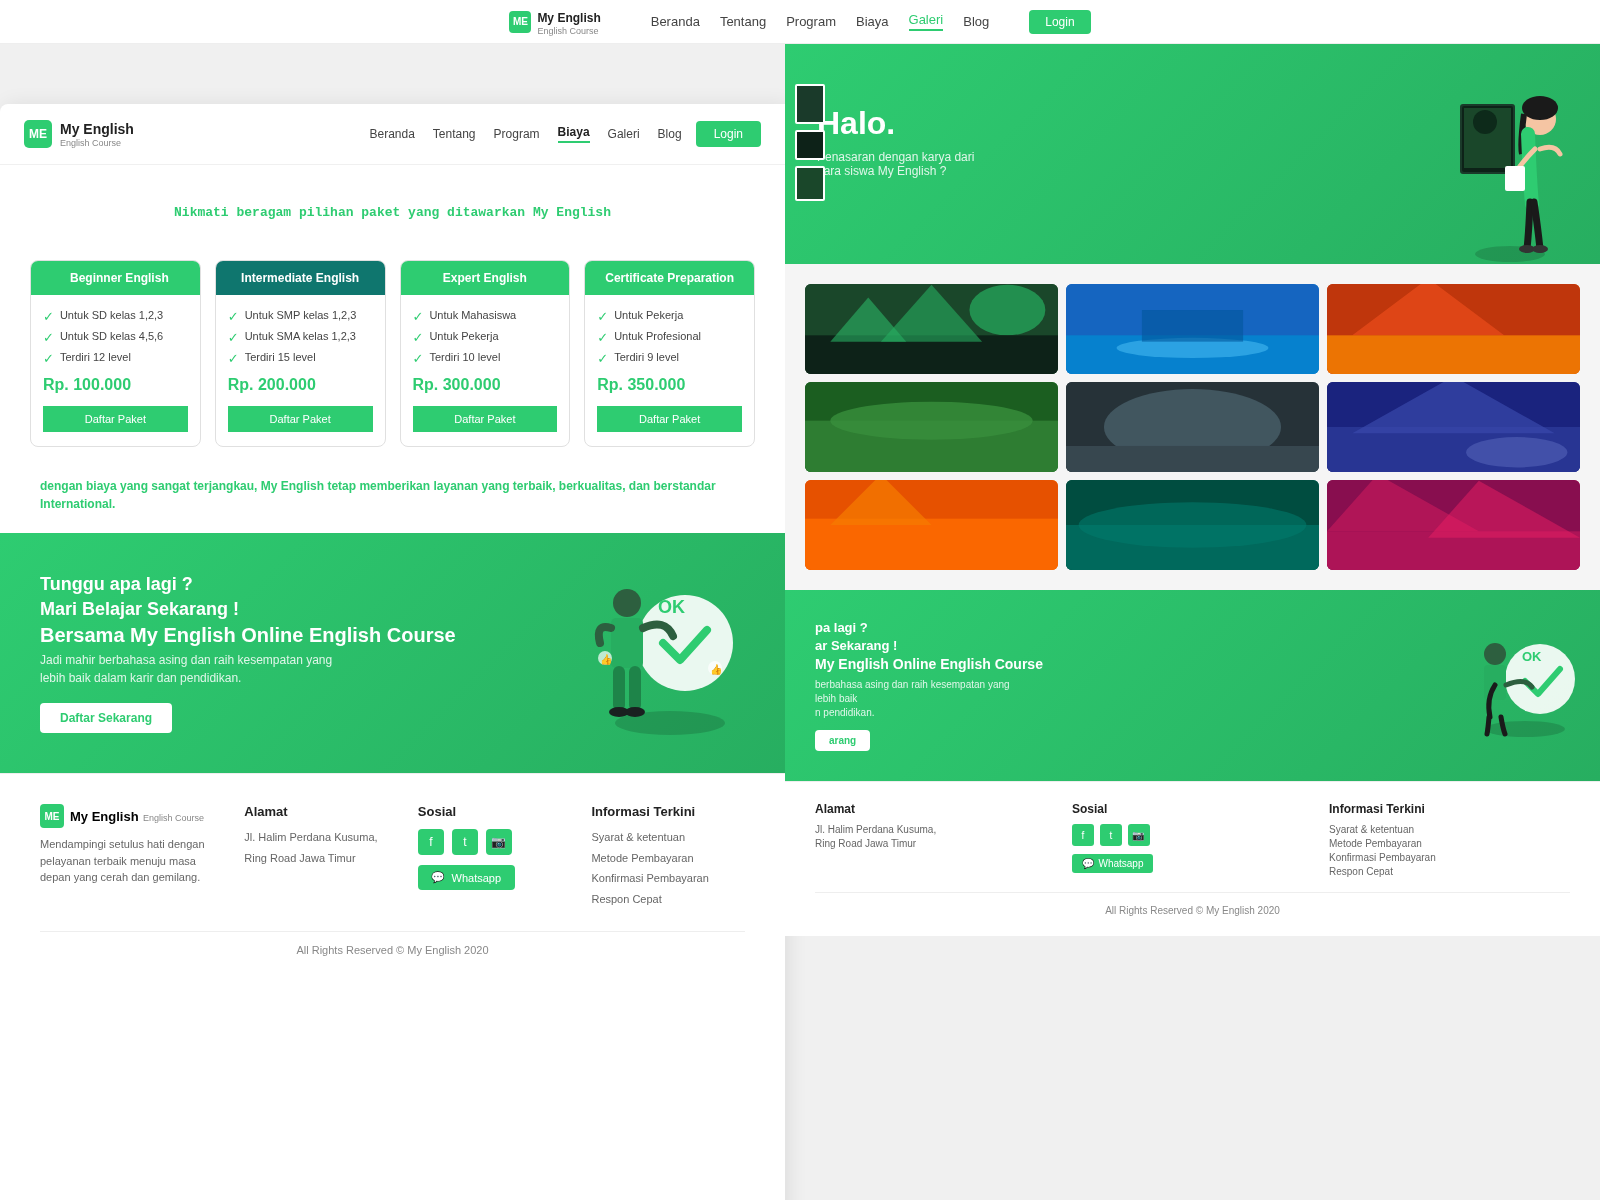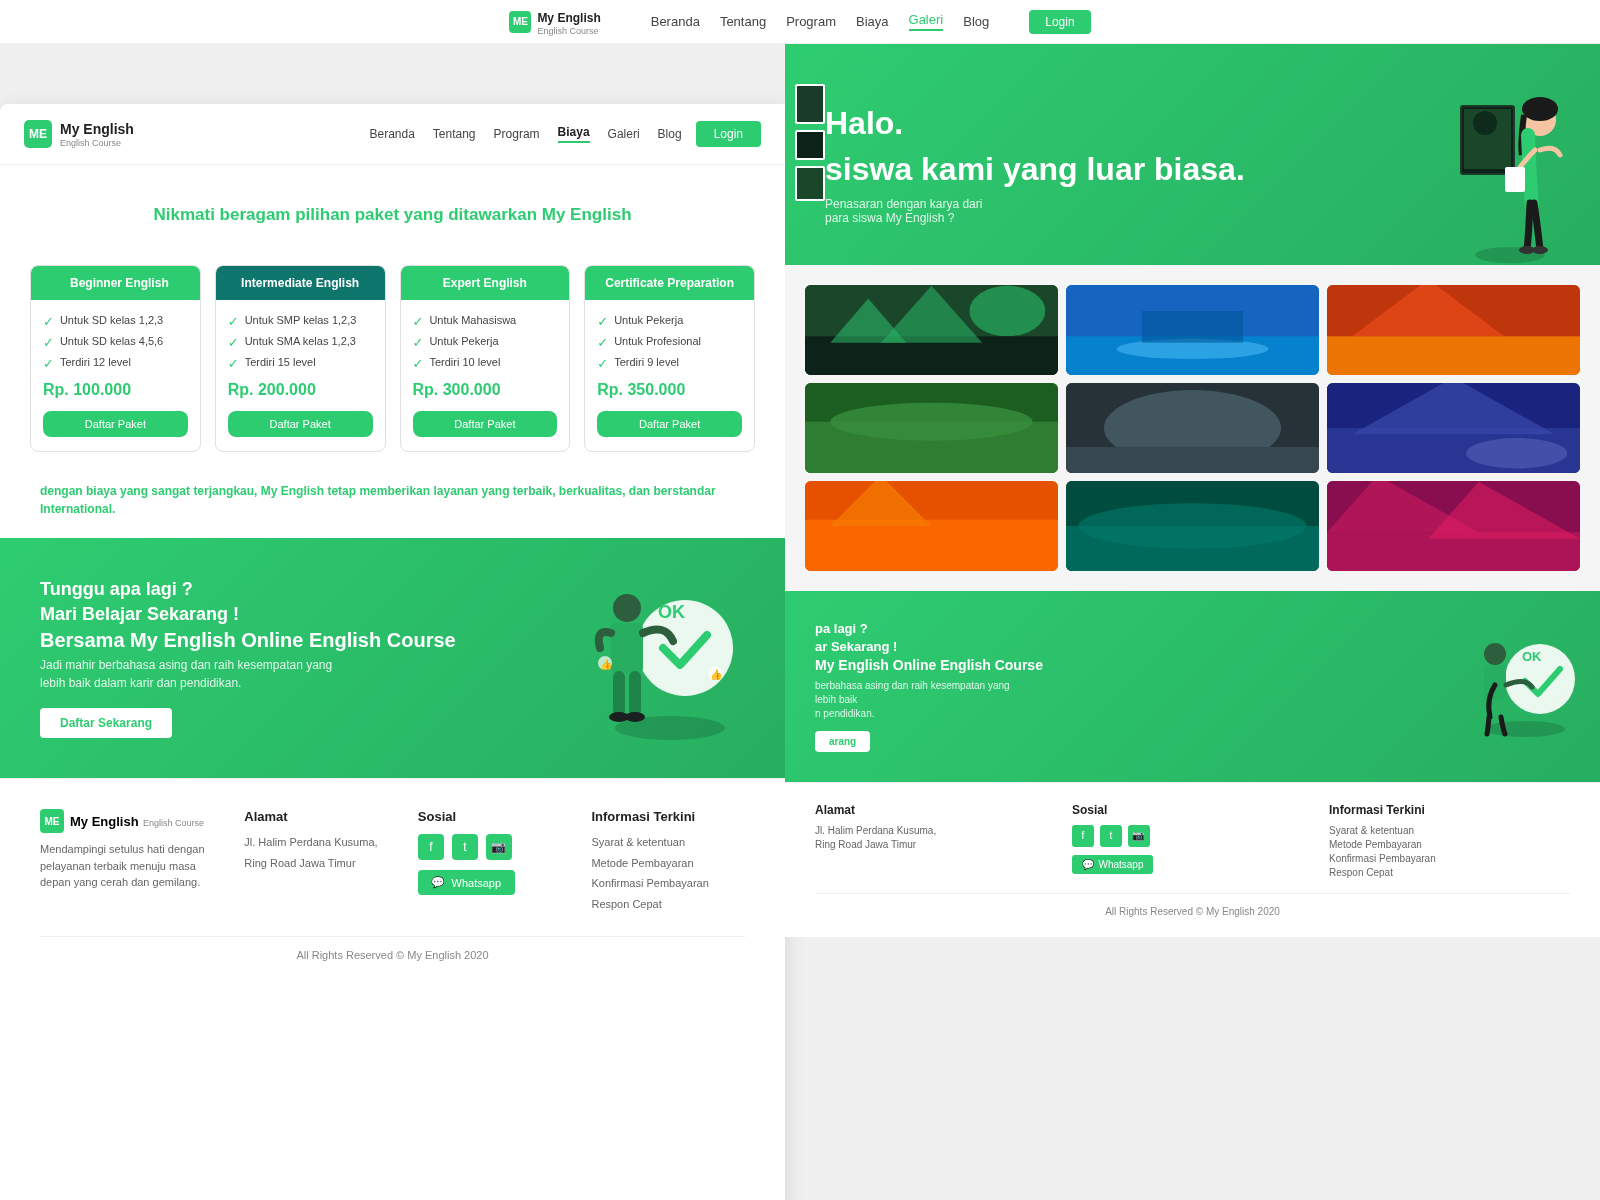--- a/index.html
+++ b/index.html
@@ -108,21 +108,21 @@
 
     
     .pricing-section {
       padding: 40px 40px 20px;
       text-align: center;
     }
     .pricing-title {
       font-size: 28px; font-weight: 700; color: #2ecc71; margin-bottom: 8px;
     }
     .pricing-subtitle {
-      font-size: 17px; color: #555;
+      font-size: 13px; color: #555; font-family: Liberation Mono, monospace;
     }
     .pricing-subtitle span { color: #2ecc71; font-weight: 600; }
 
     
     .pricing-cards {
       display: flex; gap: 14px; padding: 20px 30px; justify-content: center;
     }
     .pricing-card {
       flex: 1; border: 1px solid #e0e0e0; border-radius: 8px; overflow: hidden;
       display: flex; flex-direction: column;
@@ -137,21 +137,21 @@
     .card-body { padding: 14px 12px; flex: 1; }
     .card-feature {
       display: flex; align-items: flex-start; gap: 6px; margin-bottom: 6px; font-size: 11px; color: #444;
     }
     .check-icon { color: #2ecc71; font-size: 13px; flex-shrink: 0; }
     .card-price {
       color: #2ecc71; font-size: 16px; font-weight: 700; margin: 10px 0 12px;
     }
     .daftar-btn {
       display: block; width: 100%; background: #2ecc71; color: #fff; border: none;
-      border-radius: 8px; padding: 7px; font-size: 11px; cursor: pointer; text-align: center;
+      border-radius: 0; padding: 7px; font-size: 11px; cursor: pointer; text-align: center;
     }
 
     .pricing-note {
       padding: 10px 40px 20px;
       font-size: 12px; color: #555; text-align: left; line-height: 1.5;
     }
     .pricing-note span { color: #2ecc71; font-weight: 600; }
 
     
     .cta-banner {
@@ -212,21 +212,21 @@
     .right-panel {
       flex: 1;
       display: flex;
       flex-direction: column;
       position: relative;
     }
 
     
     .right-hero {
       background: linear-gradient(135deg, #2ecc71, #27ae60);
-      padding: 60px 40px 40px;
+      padding: 60px 32px 40px;
       position: relative;
       overflow: hidden;
       min-height: 220px;
       display: flex;
       align-items: flex-start;
     }
     .right-hero-content { flex: 1; }
     .right-hero h1 { color: #fff; font-size: 32px; font-weight: 700; line-height: 1.2; margin-bottom: 8px; }
     .right-hero p { color: rgba(255,255,255,0.85); font-size: 12px; }
 
@@ -526,21 +526,20 @@
       </div>
     </div>
 
   </div>
 
   <div class="right-panel">
 
     <div class="right-hero">
       <div class="right-hero-content">
         <h1>Halo.</h1>
-        <h1>siswa kami yang luar biasa.</h1>
         <p>Penasaran dengan karya dari</p>
         <p>para siswa My English ?</p>
       </div>
 
       <div style="position:absolute; right:30px; bottom:0; width:120px; height:200px;">
         <svg width="120" height="200" viewBox="0 0 120 200" xmlns="http://www.w3.org/2000/svg">
 
           <ellipse cx="60" cy="190" rx="35" ry="8" fill="rgba(0,0,0,0.15)"></ellipse>
 
           <rect x="10" y="40" width="55" height="70" rx="3" fill="#1a3a2a"></rect>

